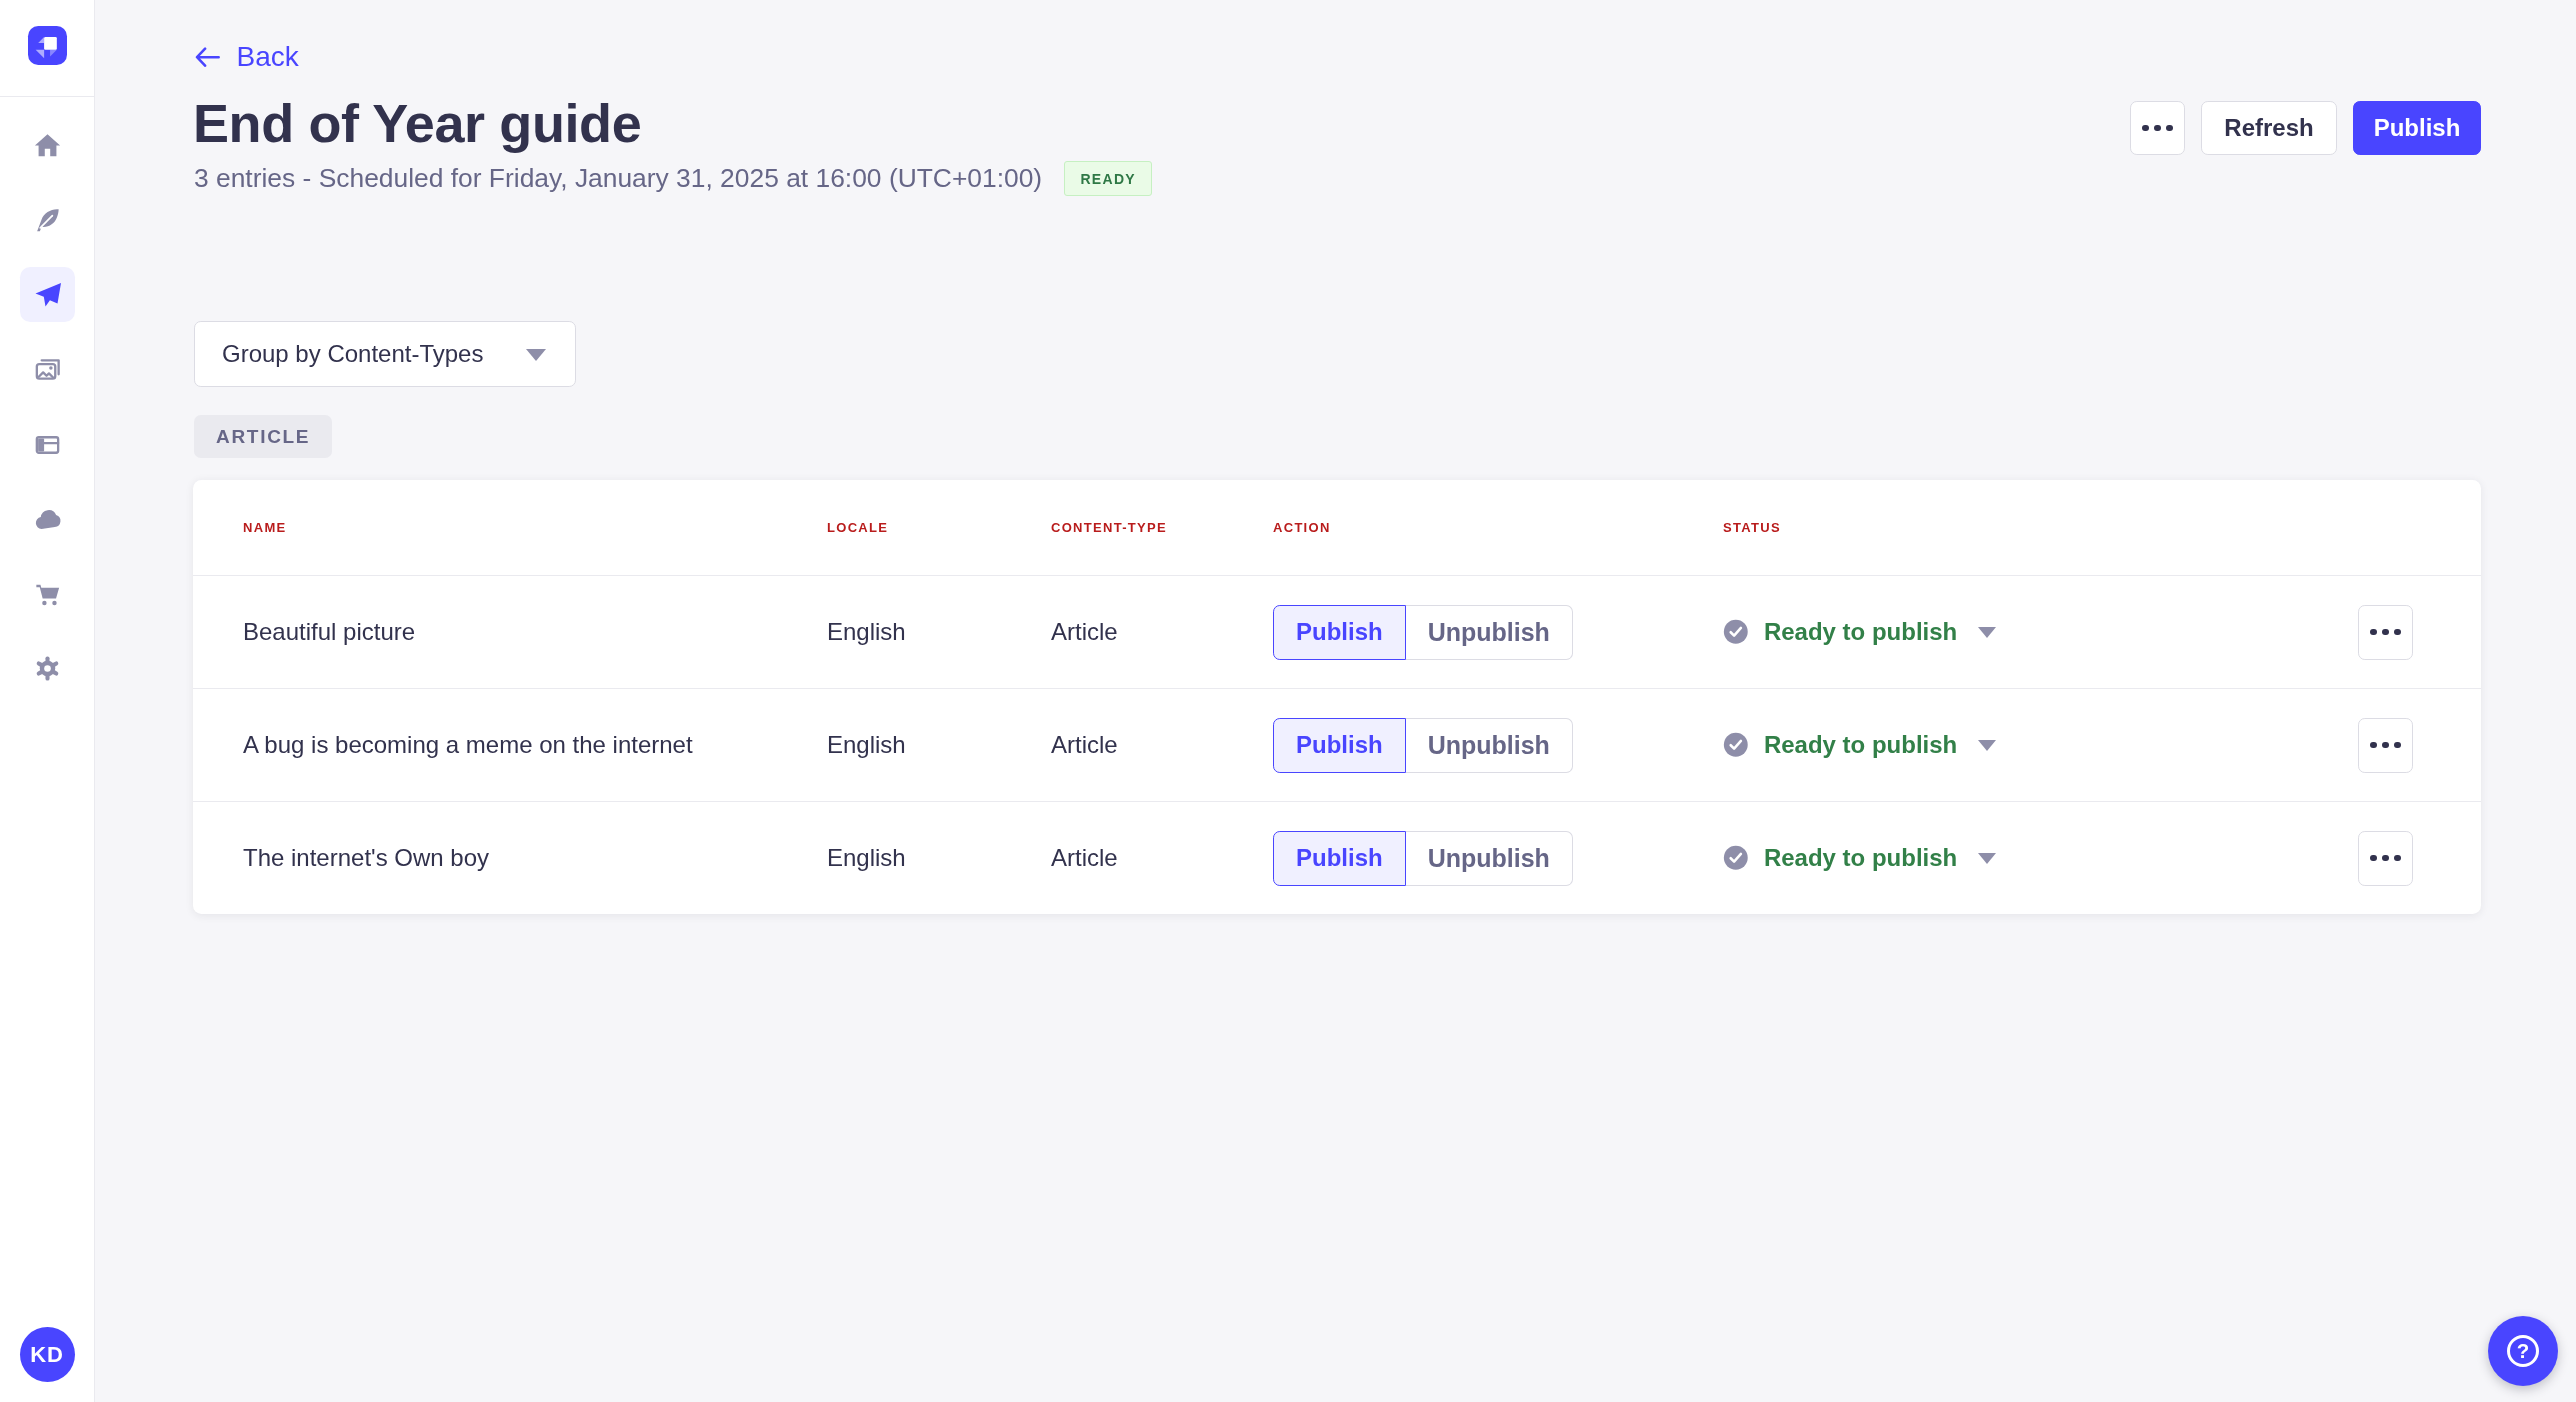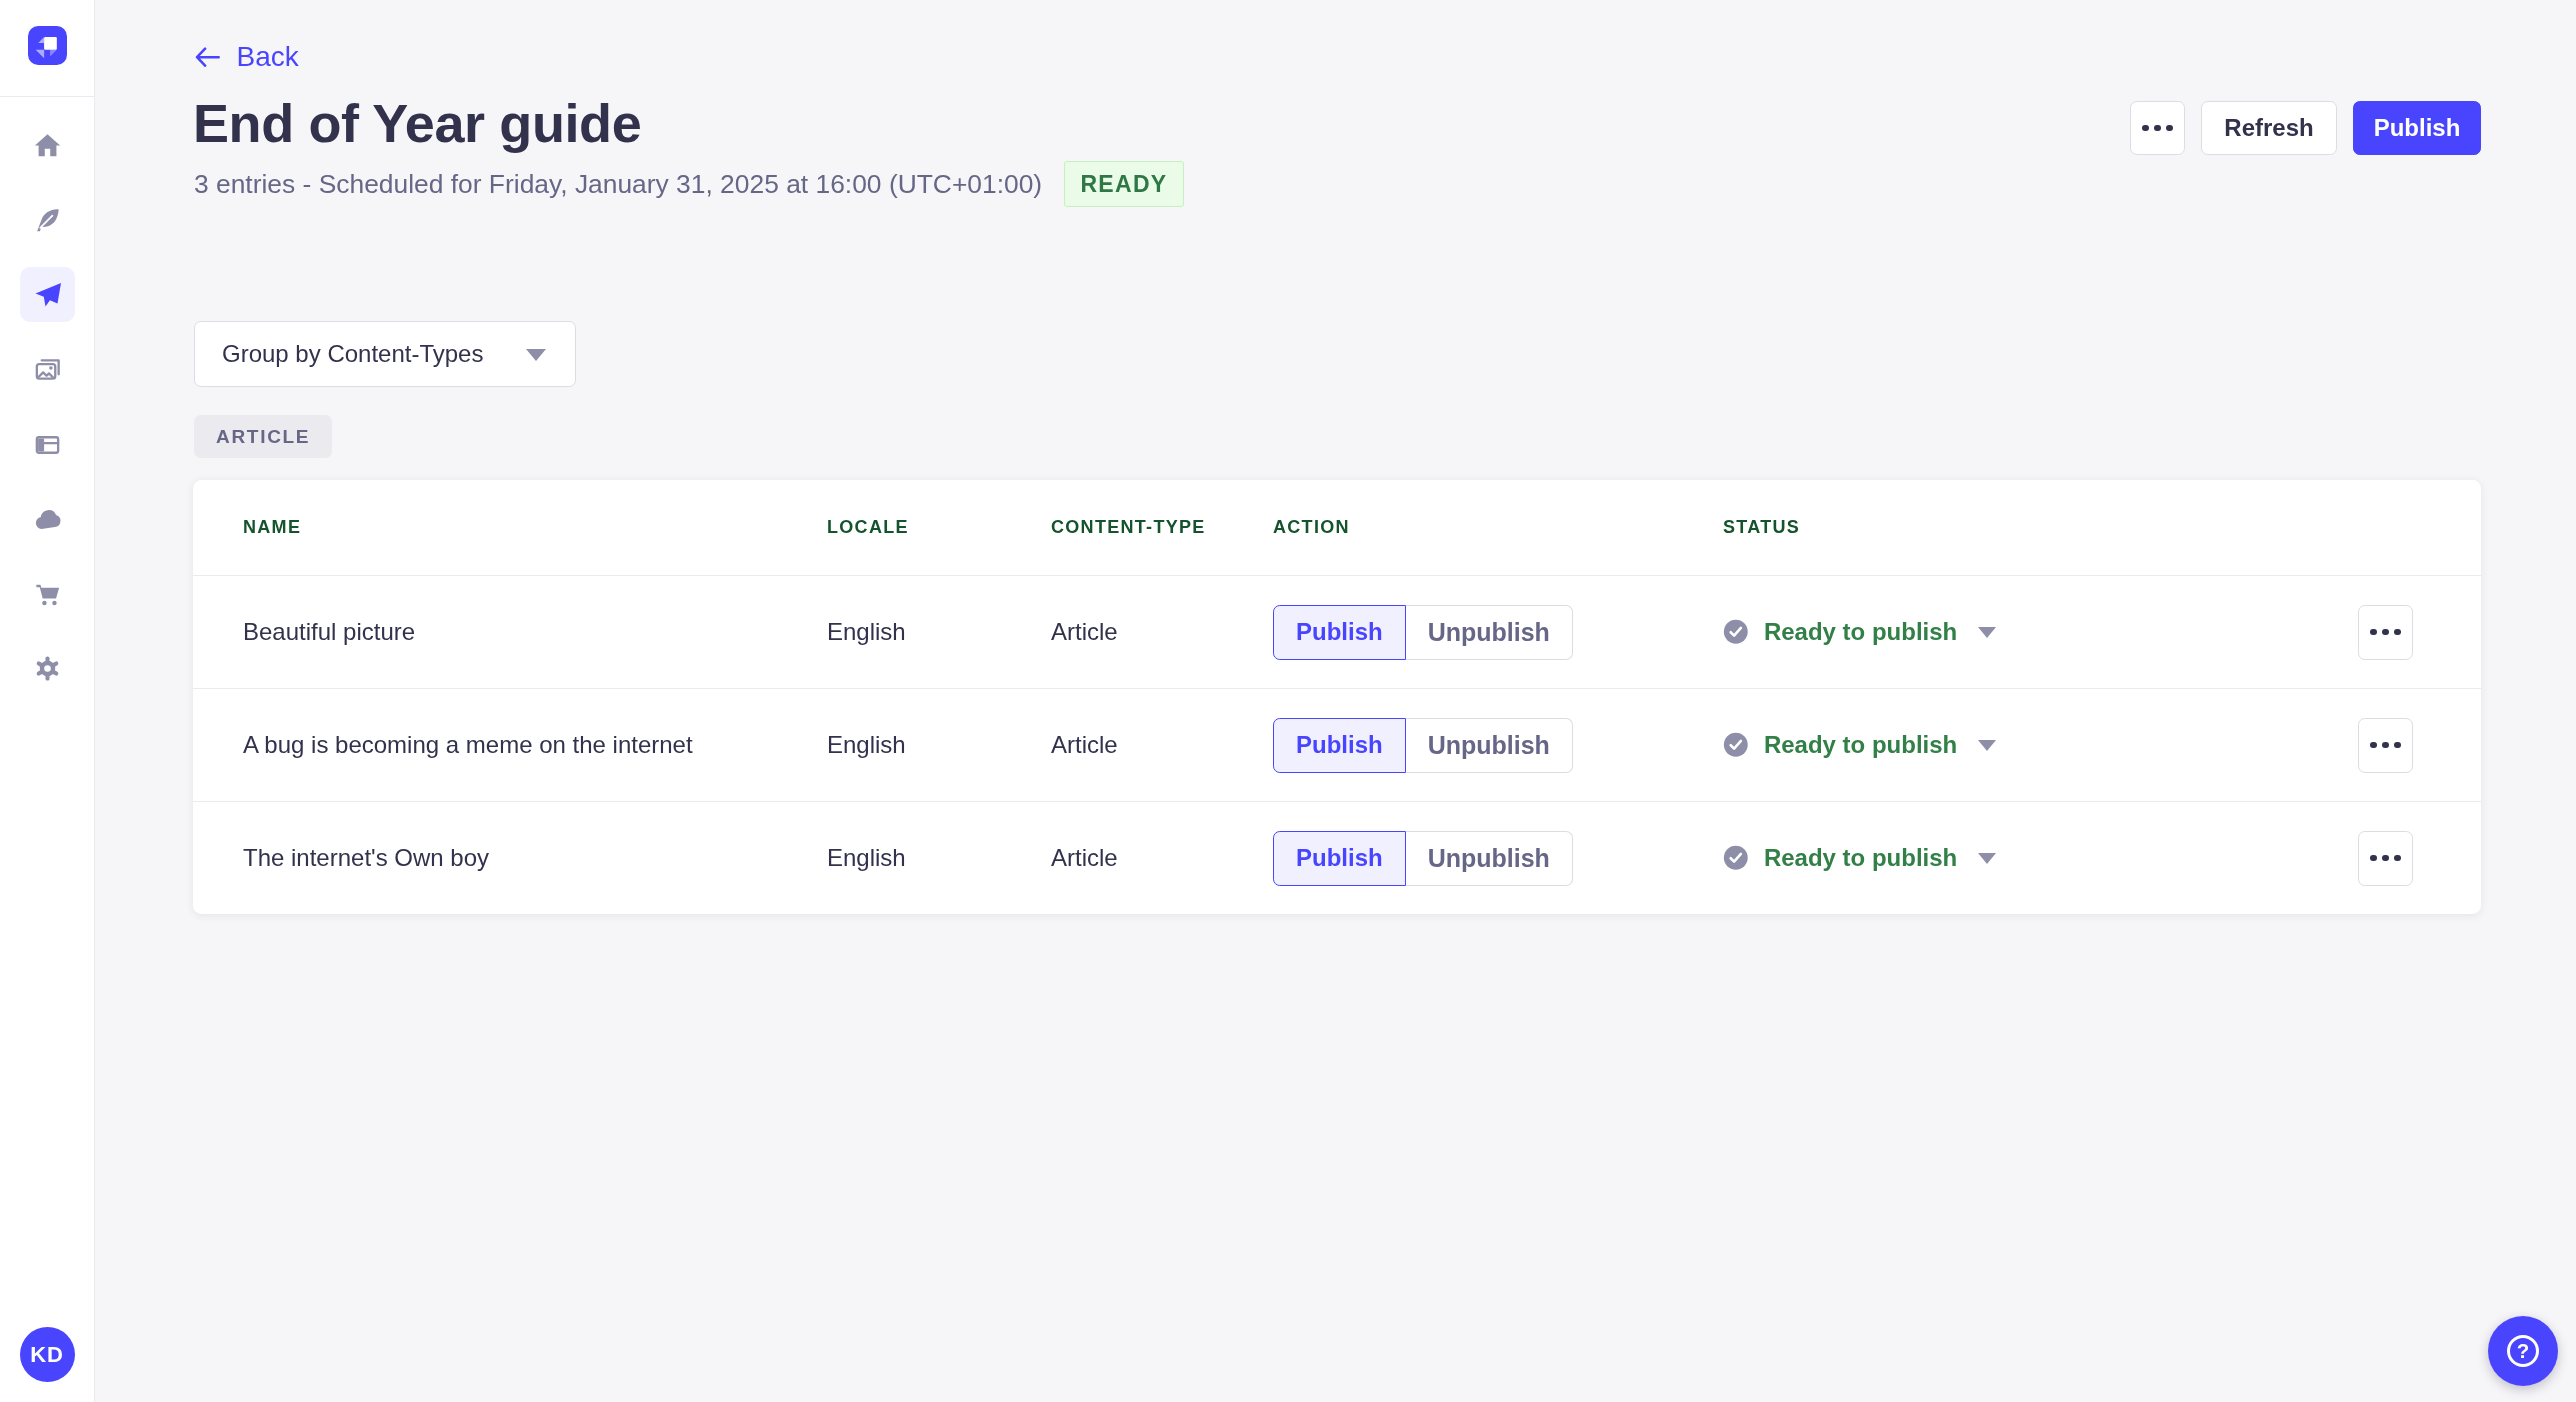--- a/index.html
+++ b/index.html
@@ -42,21 +42,21 @@
     color:#4945ff; font-size:28px; cursor:pointer;
   }
   .page-title {
     position:absolute; left:193px; top:92px; font-size:54px; font-weight:700; color:#32324d;
     letter-spacing:-0.4px;
   }
   .subtitle-row { position:absolute; left:194px; top:161px; display:flex; align-items:center; gap:22px; }
   .subtitle { font-size:26.4px; color:#666687; }
   .ready-badge {
     background:#eafbe7; border:1.7px solid #c6f0c2; color:#2f7846;
-    font-size:23px; font-weight:bold; letter-spacing:1.3px;
+    font-size:14px; font-weight:bold; letter-spacing:1.3px;
     padding:8.5px 15.3px; border-radius:3px;
   }
 
   .header-actions { position:absolute; top:101px; right:95px; display:flex; gap:16px; align-items:center; }
   .btn {
     height:54px; border-radius:6.8px; font-size:24px; font-weight:600;
     display:flex; align-items:center; justify-content:center; cursor:pointer;
     font-family:"Liberation Sans", sans-serif;
   }
   .btn-ghost { background:#ffffff; border:0.9px solid #dcdce4; color:#32324d; }
@@ -90,21 +90,21 @@
   .card {
     position:absolute; left:193px; top:480px; width:2288px; height:434px;
     background:#ffffff; border-radius:8.5px;
     box-shadow:0 1.7px 8.5px rgba(33,33,52,0.08);
   }
   .tgrid {
     display:grid; grid-template-columns:584px 224px 222px 450px 635px 55px;
     align-items:center; padding:0 68px 0 50px;
   }
   .thead { height:95px; }
-  .thead .th { font-size:18px; font-weight:bold; letter-spacing:1.3px; color:#14532d; }
+  .thead .th { font-size:13px; font-weight:bold; letter-spacing:1.3px; color:#b91c1c; }
   .trow { height:113px; border-top:0.9px solid #eaeaef; }
   .cell { font-size:24px; color:#32324d; }
 
   .seg { display:flex; align-items:center; }
   .seg-publish {
     height:55px; padding:0 22px; background:#f0f0ff; border:1.7px solid #4945ff;
     border-radius:6.8px 0 0 6.8px; color:#4945ff; font-size:24px; font-weight:bold;
     display:flex; align-items:center; cursor:pointer; position:relative; z-index:1;
   }
   .seg-unpublish {

